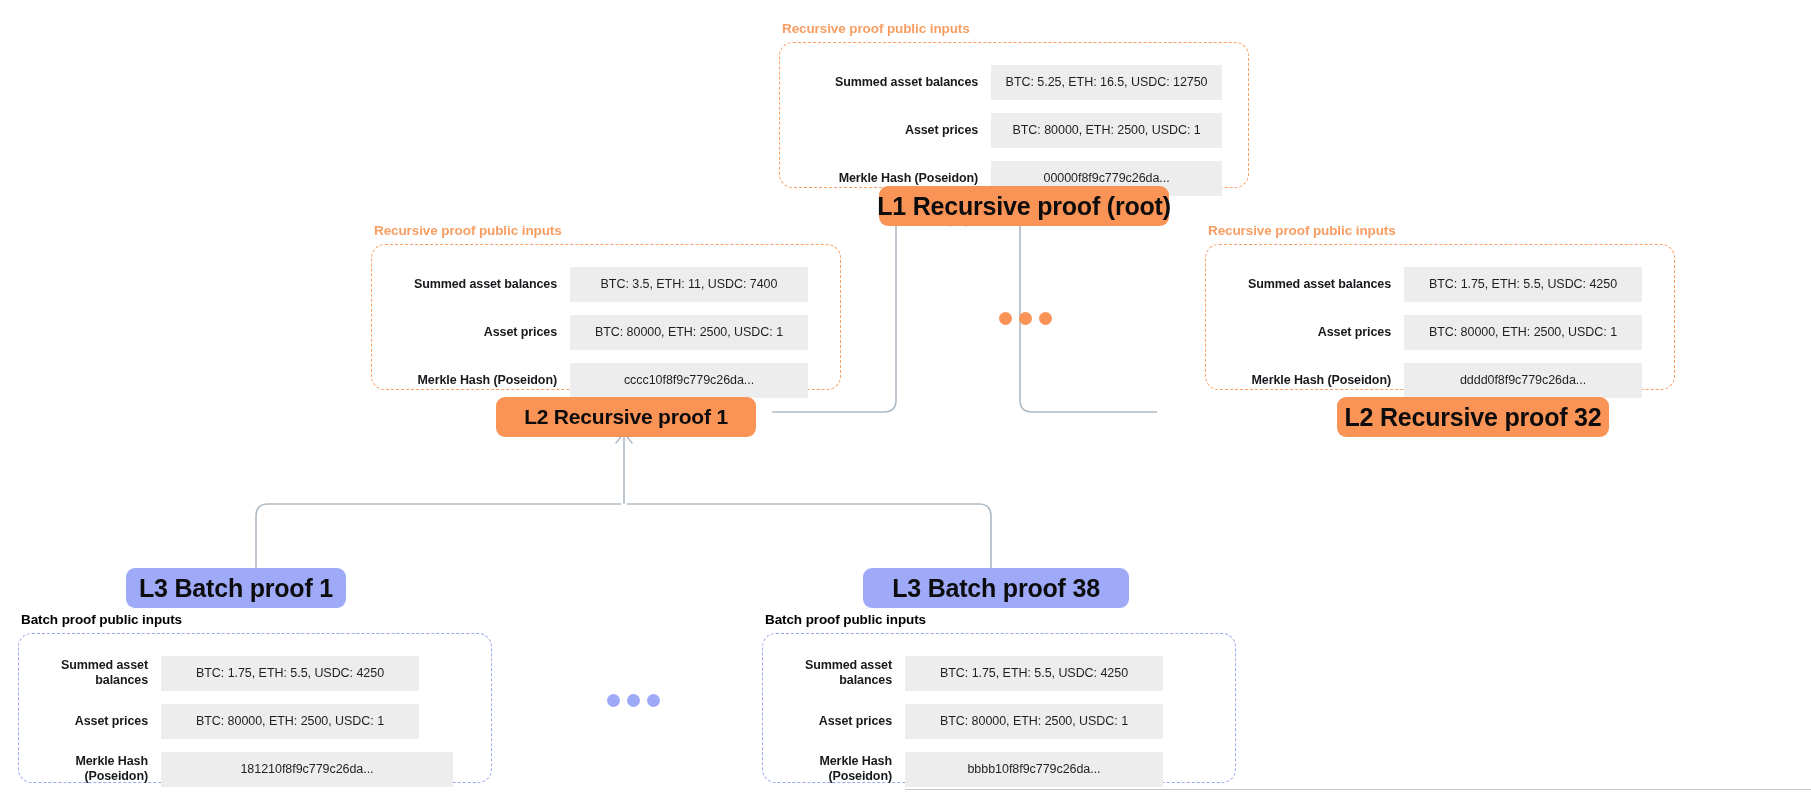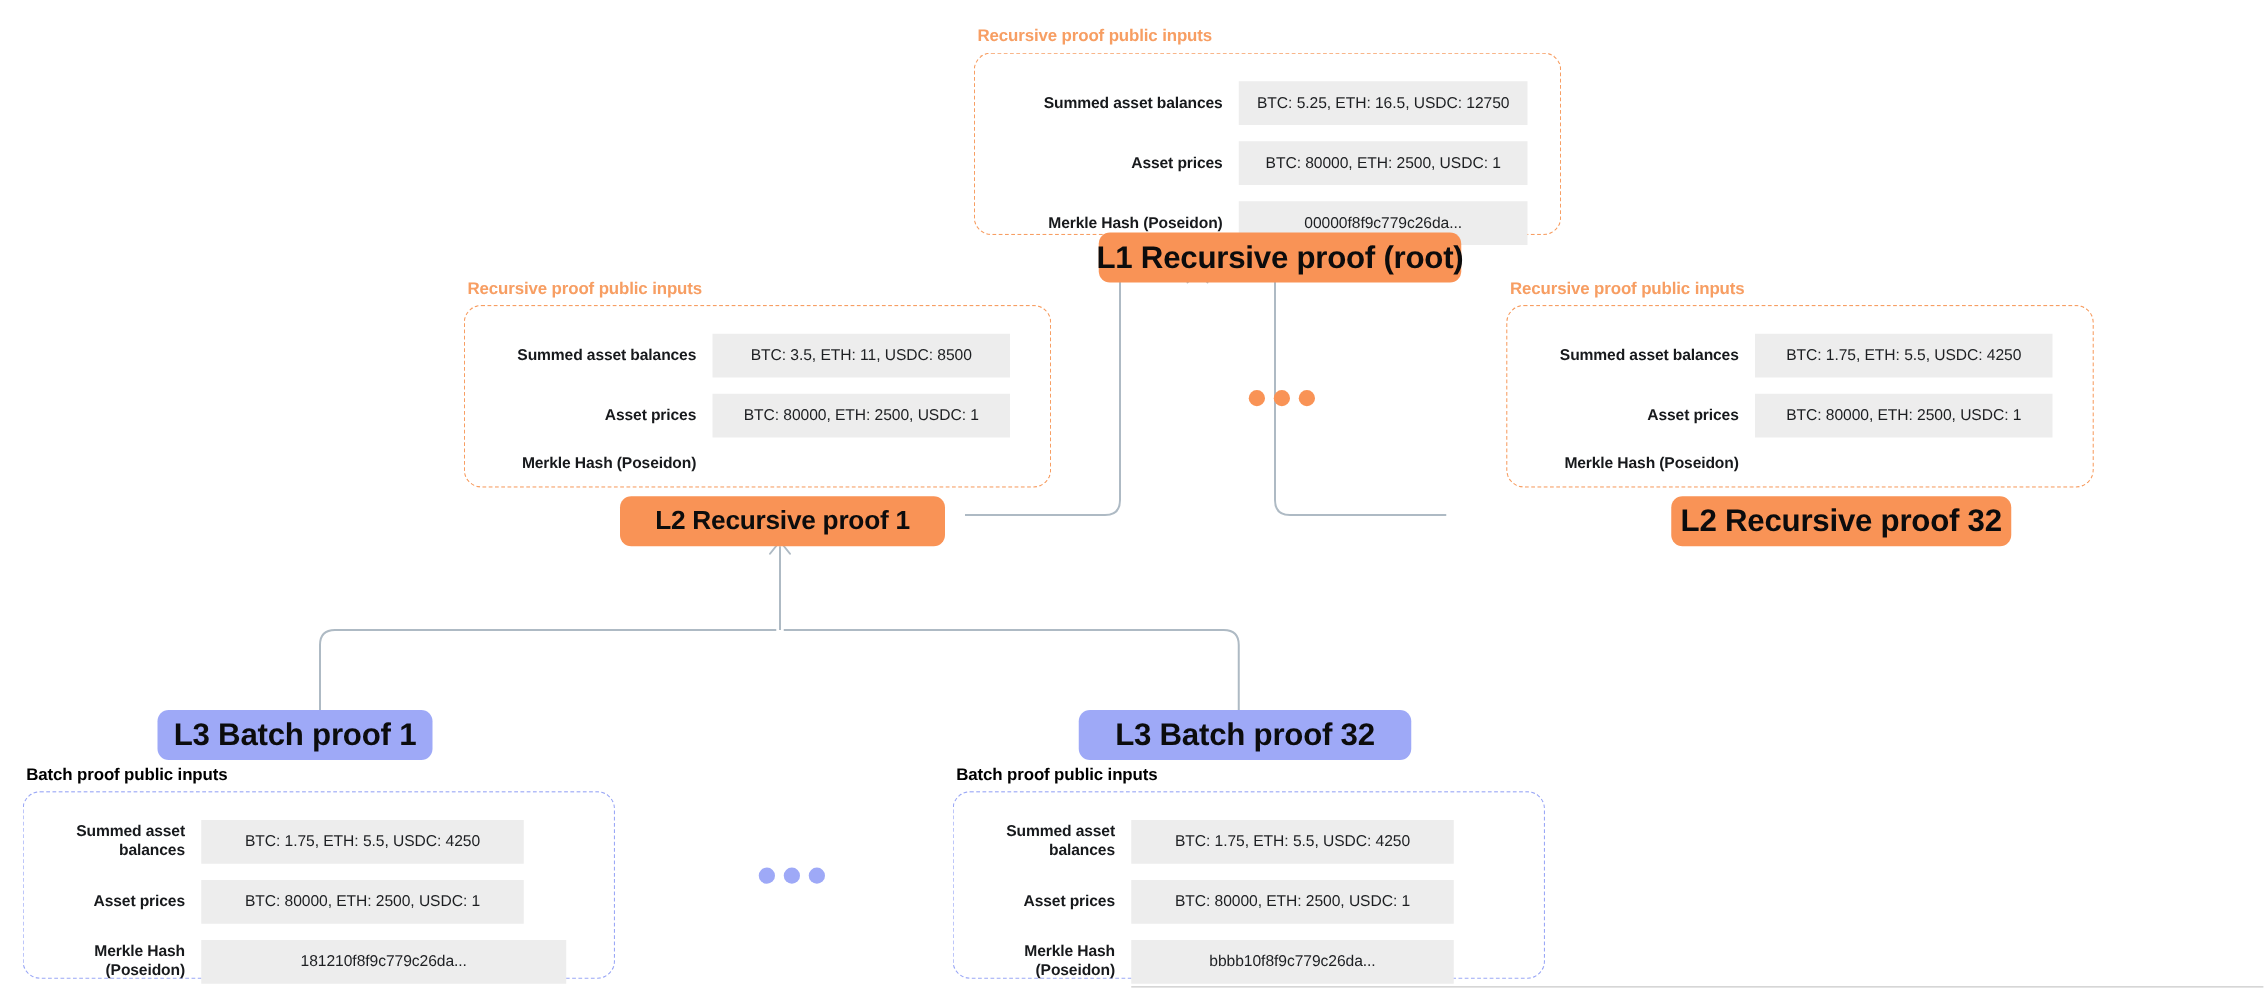--- a/index.html
+++ b/index.html
@@ -168,47 +168,49 @@
     </div>
   </div>
 
   <div class="badge badge-orange" style="left:879px; top:186px; width:290px; height:40px; font-size:25px;">L1 Recursive proof (root)</div>
 
   <div class="panel-wrap" style="left:371px; top:224px; width:470px;">
     <div class="panel-caption caption-orange">Recursive proof public inputs</div>
     <div class="panel" style="height:146px;">
       <div class="prow">
         <div class="prow-label" style="width:198px;">Summed asset balances</div>
-        <div class="prow-value" style="width:238px;">BTC: 3.5, ETH: 11, USDC: 8500</div>
+        <div class="prow-value" style="width:238px;">BTC: 3.5, ETH: 11, USDC: 7400</div>
       </div>
       <div class="prow">
         <div class="prow-label" style="width:198px;">Asset prices</div>
         <div class="prow-value" style="width:238px;">BTC: 80000, ETH: 2500, USDC: 1</div>
       </div>
       <div class="prow">
         <div class="prow-label" style="width:198px;">Merkle Hash (Poseidon)</div>
+        <div class="prow-value" style="width:238px;">cccc10f8f9c779c26da...</div>
       </div>
     </div>
   </div>
 
   <div class="badge badge-orange" style="left:496px; top:397px; width:260px; height:40px; font-size:21px;">L2 Recursive proof 1</div>
 
   <div class="panel-wrap" style="left:1205px; top:224px; width:470px;">
     <div class="panel-caption caption-orange">Recursive proof public inputs</div>
     <div class="panel" style="height:146px;">
       <div class="prow">
         <div class="prow-label" style="width:198px;">Summed asset balances</div>
         <div class="prow-value" style="width:238px;">BTC: 1.75, ETH: 5.5, USDC: 4250</div>
       </div>
       <div class="prow">
         <div class="prow-label" style="width:198px;">Asset prices</div>
         <div class="prow-value" style="width:238px;">BTC: 80000, ETH: 2500, USDC: 1</div>
       </div>
       <div class="prow">
         <div class="prow-label" style="width:198px;">Merkle Hash (Poseidon)</div>
+        <div class="prow-value" style="width:238px;">dddd0f8f9c779c26da...</div>
       </div>
     </div>
   </div>
 
   <div class="badge badge-orange" style="left:1337px; top:397px; width:272px; height:40px; font-size:25px;">L2 Recursive proof 32</div>
 
   <div class="badge badge-blue" style="left:126px; top:568px; width:220px; height:40px; font-size:25px;">L3 Batch proof 1</div>
 
   <div class="panel-wrap" style="left:18px; top:613px; width:474px;">
     <div class="panel-caption caption-blue">Batch proof public inputs</div>
@@ -221,21 +223,21 @@
         <div class="prow-label" style="width:142px;">Asset prices</div>
         <div class="prow-value" style="width:258px;">BTC: 80000, ETH: 2500, USDC: 1</div>
       </div>
       <div class="prow">
         <div class="prow-label" style="width:142px;">Merkle Hash (Poseidon)</div>
         <div class="prow-value" style="width:292px;">181210f8f9c779c26da...</div>
       </div>
     </div>
   </div>
 
-  <div class="badge badge-blue" style="left:863px; top:568px; width:266px; height:40px; font-size:25px;">L3 Batch proof 32</div>
+  <div class="badge badge-blue" style="left:863px; top:568px; width:266px; height:40px; font-size:25px;">L3 Batch proof 38</div>
 
   <div class="panel-wrap" style="left:762px; top:613px; width:474px;">
     <div class="panel-caption caption-blue">Batch proof public inputs</div>
     <div class="panel panel-blue" style="height:150px;">
       <div class="prow">
         <div class="prow-label" style="width:142px;">Summed asset balances</div>
         <div class="prow-value" style="width:258px;">BTC: 1.75, ETH: 5.5, USDC: 4250</div>
       </div>
       <div class="prow">
         <div class="prow-label" style="width:142px;">Asset prices</div>

